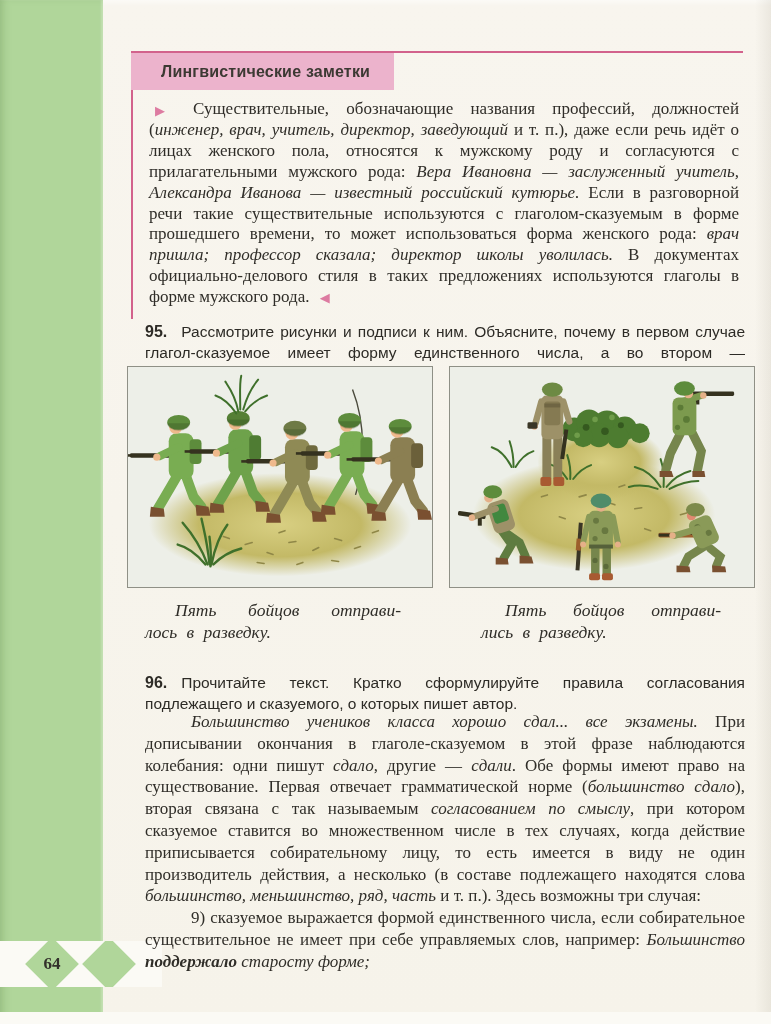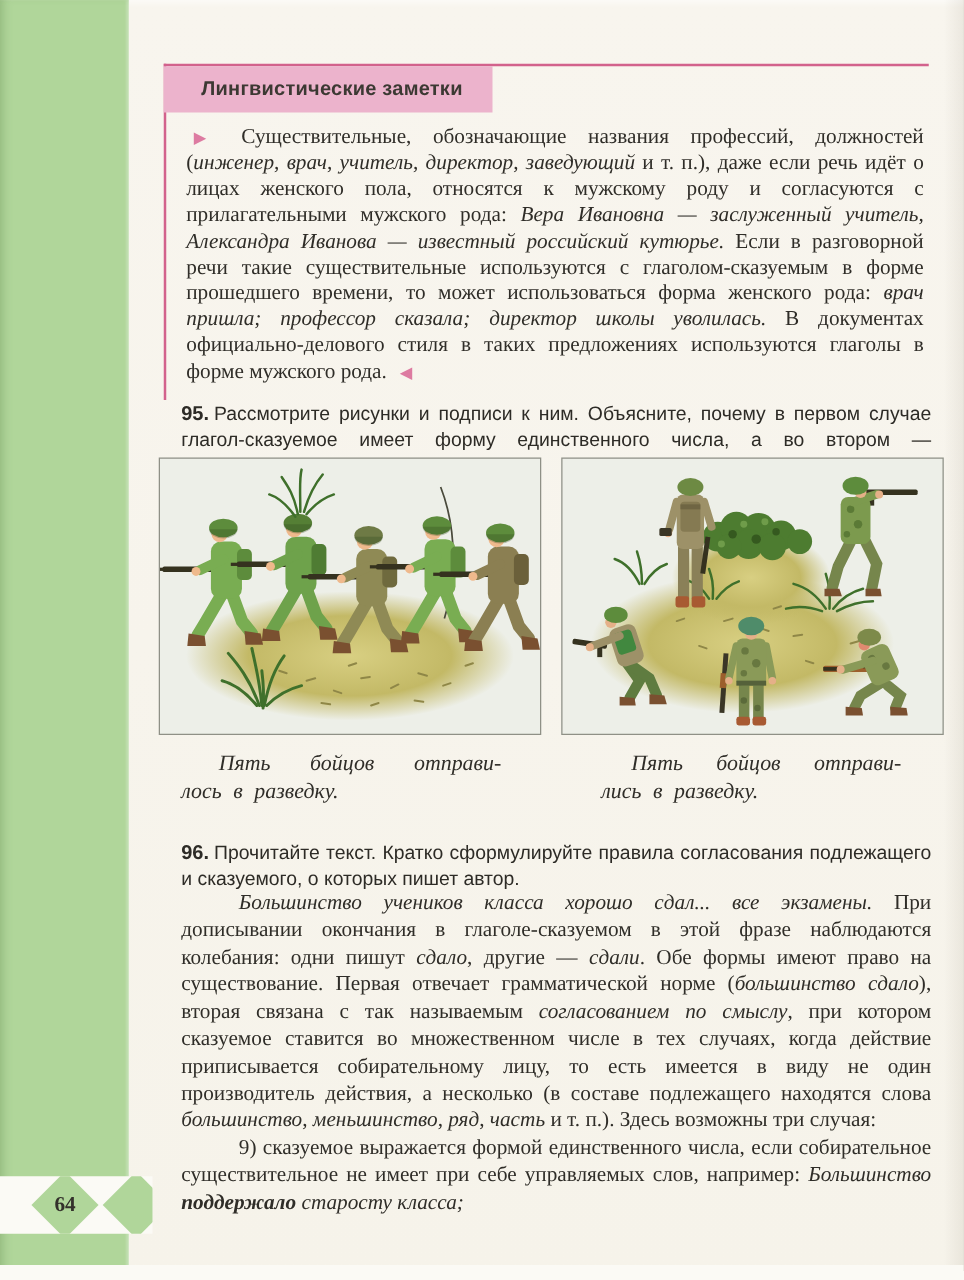--- a/index.html
+++ b/index.html
@@ -10,21 +10,21 @@
     overflow:hidden;color:#2f2d28;
   }
   
   .strip{
     position:absolute;left:0;top:0;width:103px;height:1024px;
     background:#b0d69a;
     box-shadow:inset 6px 0 8px -4px rgba(90,130,70,.35), inset -2px 0 2px rgba(255,255,255,.25);
   }
   .badge{
     position:absolute;left:0;top:941px;width:122px;height:46px;
-    background:#fbfaf5;overflow:hidden;
+    background:#fbfaf5;overflow:hidden;padding-left:40px;
   }
   .badge .diamond{
     position:absolute;width:38px;height:38px;background:#b0d69a;
     transform:rotate(45deg);top:4px;
   }
   .badge .d1{left:33px;}
   .badge .d2{left:90px;}
   .badge .num{
     position:absolute;left:33px;top:4px;width:38px;height:38px;
     display:flex;align-items:center;justify-content:center;
@@ -65,21 +65,21 @@
   }
 
   
   .ex-head{
     position:absolute;left:0;width:600px;
     font:15.5px/21px "Liberation Sans",sans-serif;color:#2d2b26;
     text-align:justify;
   }
   .ex95-head{top:305px;}
   .ex96-head{top:656px;}
-  .ex-num{font-weight:700;font-size:16px;margin-right:4px;}
+  .ex-num{font-weight:700;font-size:16px;margin-right:14px;}
 
   
   .figbox{
     position:absolute;top:366px;width:306px;height:222px;box-sizing:border-box;
     background:#edefe8;border:1px solid #8f9086;
   }
   .figbox svg{display:block;width:304px;height:220px;}
   .fig-left{left:127px;}
   .fig-right{left:449px;}
 
@@ -130,21 +130,21 @@
     <p class="ex-head ex95-head">
       <span class="ex-num">95.</span><span>Рассмотрите рисунки и подписи к ним. Объясните, почему в первом случае глагол-сказуемое имеет форму единственного числа, а во втором — множественного.</span>
     </p>
 
     <p class="ex-head ex96-head">
       <span class="ex-num">96.</span><span>Прочитайте текст. Кратко сформулируйте правила согласования подлежащего и сказуемого, о которых пишет автор.</span>
     </p>
 
     <div class="passages">
       <p><span class="seg-i">Большинство учеников класса хорошо сдал... все экзамены.</span><span> При дописывании окончания в глаголе-сказуемом в этой фразе наблюдаются колебания: одни пишут </span><span class="seg-i">сдало</span><span>, другие — </span><span class="seg-i">сдали</span><span>. Обе формы имеют право на существование. Первая отвечает грамматической норме (</span><span class="seg-i">большинство сдало</span><span>), вторая связана с так называемым </span><span class="seg-i">согласованием по смыслу</span><span>, при котором сказуемое ставится во множественном числе в тех случаях, когда действие приписывается собирательному лицу, то есть имеется в виду не один производитель действия, а несколько (в составе подлежащего находятся слова </span><span class="seg-i">большинство, меньшинство, ряд, часть</span><span> и т. п.). Здесь возможны три случая:</span></p>
-      <p><span>9) сказуемое выражается формой единственного числа, если собирательное существительное не имеет при себе управляемых слов, например: </span><span class="seg-i">Большинство </span><span class="seg-bi">поддержало</span><span class="seg-i"> старосту класса;</span></p>
+      <p><span>9) сказуемое выражается формой единственного числа, если собирательное существительное не имеет при себе управляемых слов, например: </span><span class="seg-i">Большинство </span><span class="seg-bi">поддержало</span><span class="seg-i"> старосту форме;</span></p>
     </div>
   </div>
 
   <figure class="figbox fig-left" style="margin:0">
     <svg viewBox="0 0 306 220">
       <defs>
         <radialGradient id="ground" cx="50%" cy="50%" r="50%">
           <stop offset="0%" stop-color="#d8cf82"></stop>
           <stop offset="62%" stop-color="#c3b966"></stop>
           <stop offset="100%" stop-color="#c3b966" stop-opacity="0"></stop>

